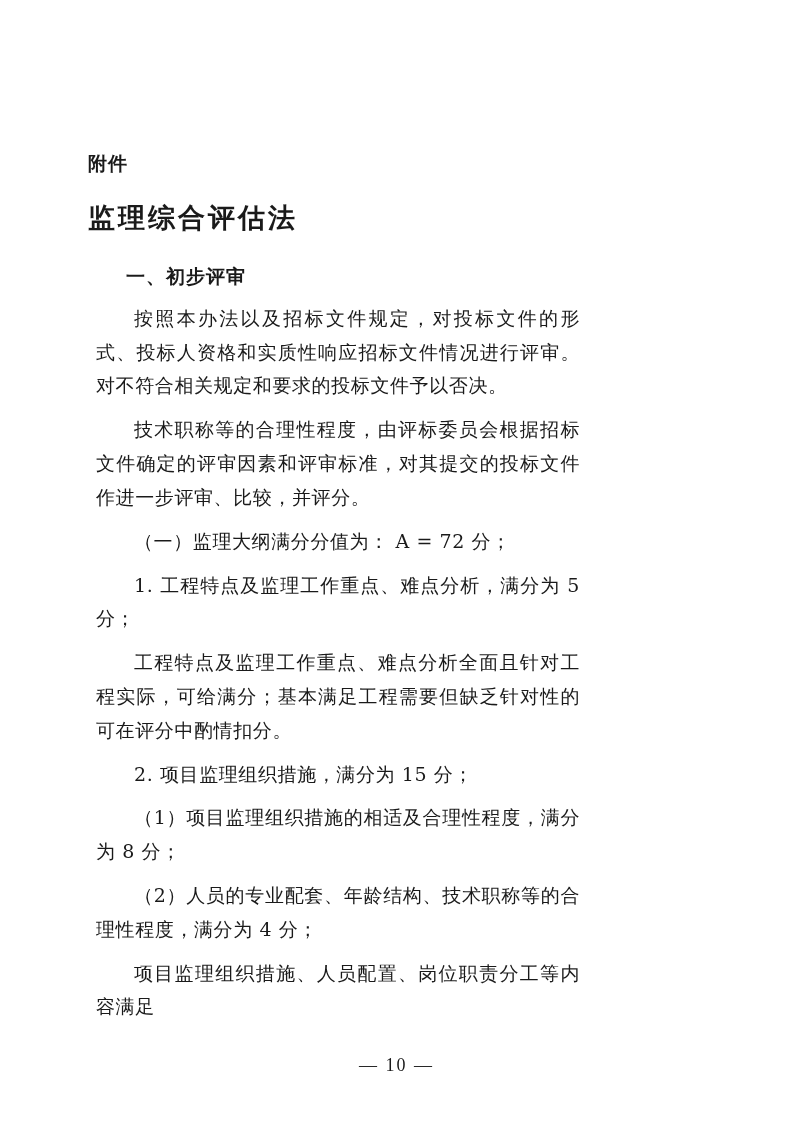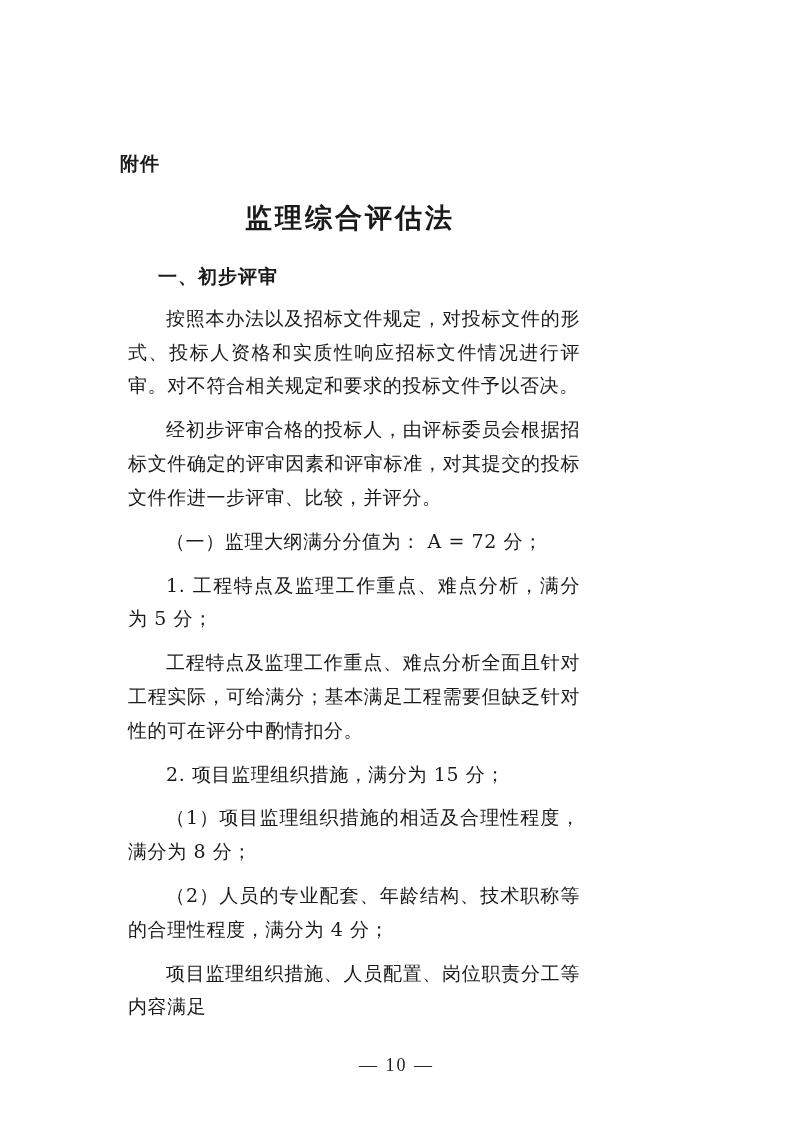--- a/index.html
+++ b/index.html
@@ -15,31 +15,31 @@
     position: relative;
     overflow: hidden;
   }
   .page {
     position: absolute;
     left: 0;
     top: 0;
     width: 672px;
     height: 1122px;
     box-sizing: border-box;
-    padding: 150px 92px 40px 120px;
+    padding: 150px 92px 40px 88px;
   }
   .attach-label {
     font-size: 19px;
     font-weight: bold;
     letter-spacing: 1px;
     margin: 0 0 22px 0;
     line-height: 1.4;
   }
   .doc-title {
-    text-align: center;
+    text-align: left;
     font-size: 27px;
     font-weight: bold;
     letter-spacing: 3px;
     margin: 8px 0 26px 0;
     line-height: 1.4;
   }
   .section-head {
     font-size: 19px;
     font-weight: bold;
     letter-spacing: 1px;
@@ -76,21 +76,21 @@
 
 <div class="page">
 
   <div class="attach-label">附件</div>
 
   <h1 class="doc-title">监理综合评估法</h1>
 
   <div class="section-head">一、初步评审</div>
   <p class="para">按照本办法以及招标文件规定，对投标文件的形式、投标人资格和实质性响应招标文件情况进行评审。对不符合相关规定和要求的投标文件予以否决。</p>
 
-  <p class="para">经初步评审合格的投标人，由评标委员会根据招标文件确定的评审因素和评审标准，对其提交的投标文件作进一步评审、比较，并评分。</p>
+  <p class="para">技术职称等的合理性程度，由评标委员会根据招标文件确定的评审因素和评审标准，对其提交的投标文件作进一步评审、比较，并评分。</p>
   <p class="para">（一）监理大纲满分分值为： A = 72 分；</p>
   <p class="para">1. 工程特点及监理工作重点、难点分析，满分为 5 分；</p>
   <p class="para">工程特点及监理工作重点、难点分析全面且针对工程实际，可给满分；基本满足工程需要但缺乏针对性的可在评分中酌情扣分。</p>
   <p class="para">2. 项目监理组织措施，满分为 15 分；</p>
   <p class="para">（1）项目监理组织措施的相适及合理性程度，满分为 8 分；</p>
   <p class="para">（2）人员的专业配套、年龄结构、技术职称等的合理性程度，满分为 4 分；</p>
   <p class="para tight">项目监理组织措施、人员配置、岗位职责分工等内容满足</p>
 
 </div>
 

